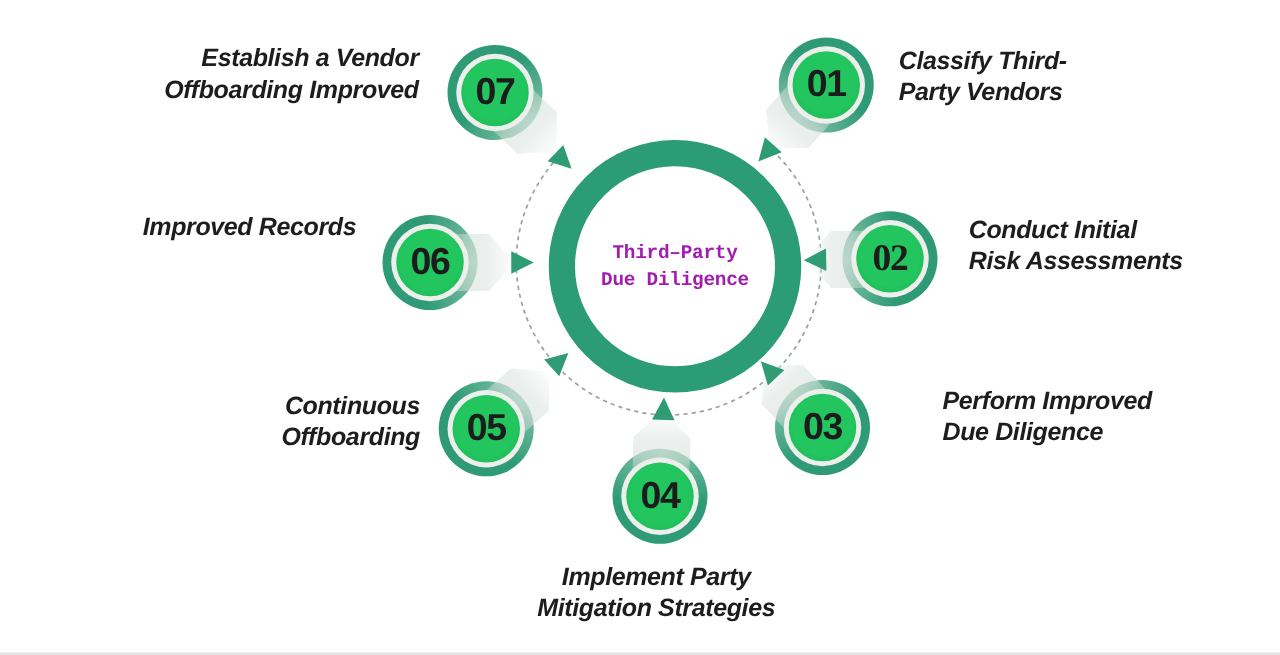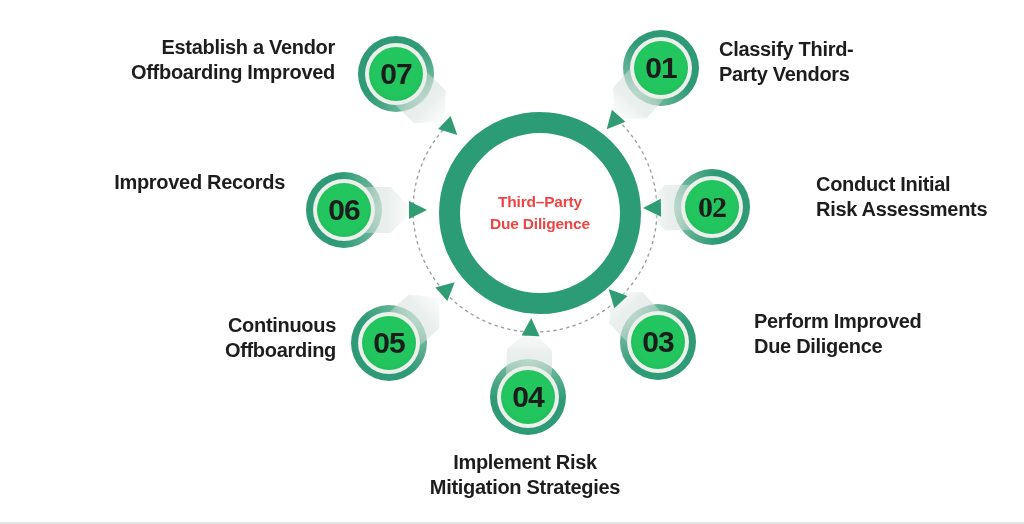--- a/index.html
+++ b/index.html
@@ -10,21 +10,21 @@
 
   
   .center-circle{
     position:absolute;box-sizing:border-box;
     width:202px;height:202px;left:439px;top:112px;
     border:21px solid #2B9C75;border-radius:50%;
     background:#ffffff;z-index:2;
     display:flex;flex-direction:column;align-items:center;justify-content:center;
   }
   .center-line{font-weight:700;font-size:15.5px;line-height:22px;
-    color:#ef4444;letter-spacing:-0.2px;white-space:nowrap;}
+    color:#a21caf;letter-spacing:-0.2px;white-space:nowrap;font-family:Liberation Mono, monospace;}
 
   
   .node{position:absolute;width:76px;height:76px;z-index:2;}
   .ring{position:absolute;inset:0;border-radius:50%;}
   .ribbon-wrap{position:absolute;left:38px;top:38px;width:0;height:0;}
   .ribbon{position:absolute;left:6px;top:-23px;width:62px;height:46px;
     clip-path:polygon(0 0,66% 0,100% 50%,66% 100%,0 100%);
     background:linear-gradient(to right,
       rgba(255,255,255,0.02),
       rgba(212,222,219,0.55) 38%,
@@ -32,21 +32,21 @@
       rgba(238,242,240,0.10));
   }
   .inner{position:absolute;left:11px;top:11px;width:54px;height:54px;
     border-radius:50%;background:#22c55e;
     box-shadow:0 0 0 4px #EDEFEC, inset 0 -2px 4px rgba(0,0,0,0.04);
     display:flex;align-items:center;justify-content:center;}
   .num{font-weight:700;font-size:30px;letter-spacing:-1px;color:#1C1C1C;}
 
   
   .step-label{position:absolute;z-index:4;font-weight:700;font-size:20px;
-    line-height:25px;color:#1D1D1D;letter-spacing:-0.3px;white-space:nowrap;}
+    line-height:25px;color:#1D1D1D;letter-spacing:-0.3px;white-space:nowrap;font-style:italic;}
   .step-label.left{text-align:left;}
   .step-label.right{text-align:right;}
   .step-label.center{text-align:center;transform:translateX(-50%);}
 
   .bottom-divider{position:absolute;left:0;right:0;bottom:0;height:2px;
     background:#e3e4e4;z-index:5;}
 </style>
 </head>
 <body>
 
@@ -77,21 +77,21 @@
       </div>
       <div class="node" style="left: 674px; top: 169px; font-family: Liberation Serif, serif;">
         <div class="ring" style="background: conic-gradient(from 269deg, rgb(143, 199, 175) 0deg, rgb(46, 155, 118) 95deg, rgb(46, 155, 118) 265deg, rgb(143, 199, 175) 360deg);"></div>
         <div class="ribbon-wrap" style="transform: rotate(179deg);">
           <div class="ribbon"></div>
         </div>
         <div class="inner">
           <div class="num">02</div>
         </div>
       </div>
-      <div class="step-label left" style="top: 172px; left: 775px; margin-left: 41px;">
+      <div class="step-label left" style="top: 172px; left: 775px;">
         <div>Conduct Initial</div>
         <div>Risk Assessments</div>
       </div>
       <div class="node" style="left: 620px; top: 304px;">
         <div class="ring" style="background: conic-gradient(from 317deg, rgb(143, 199, 175) 0deg, rgb(46, 155, 118) 95deg, rgb(46, 155, 118) 265deg, rgb(143, 199, 175) 360deg);"></div>
         <div class="ribbon-wrap" style="transform: rotate(227deg);">
           <div class="ribbon"></div>
         </div>
         <div class="inner">
           <div class="num">03</div>
@@ -104,21 +104,21 @@
       <div class="node" style="left: 490px; top: 359px;">
         <div class="ring" style="background: conic-gradient(from 362deg, rgb(143, 199, 175) 0deg, rgb(46, 155, 118) 95deg, rgb(46, 155, 118) 265deg, rgb(143, 199, 175) 360deg);"></div>
         <div class="ribbon-wrap" style="transform: rotate(272deg);">
           <div class="ribbon"></div>
         </div>
         <div class="inner">
           <div class="num">04</div>
         </div>
       </div>
       <div class="step-label center" style="top: 450px; left: 525px;">
-        <div>Implement Risk</div>
+        <div>Implement Party</div>
         <div>Mitigation Strategies</div>
       </div>
       <div class="node" style="left: 351px; top: 305px;">
         <div class="ring" style="background: conic-gradient(from 408deg, rgb(143, 199, 175) 0deg, rgb(46, 155, 118) 95deg, rgb(46, 155, 118) 265deg, rgb(143, 199, 175) 360deg);"></div>
         <div class="ribbon-wrap" style="transform: rotate(318deg);">
           <div class="ribbon"></div>
         </div>
         <div class="inner">
           <div class="num">05</div>
         </div>

